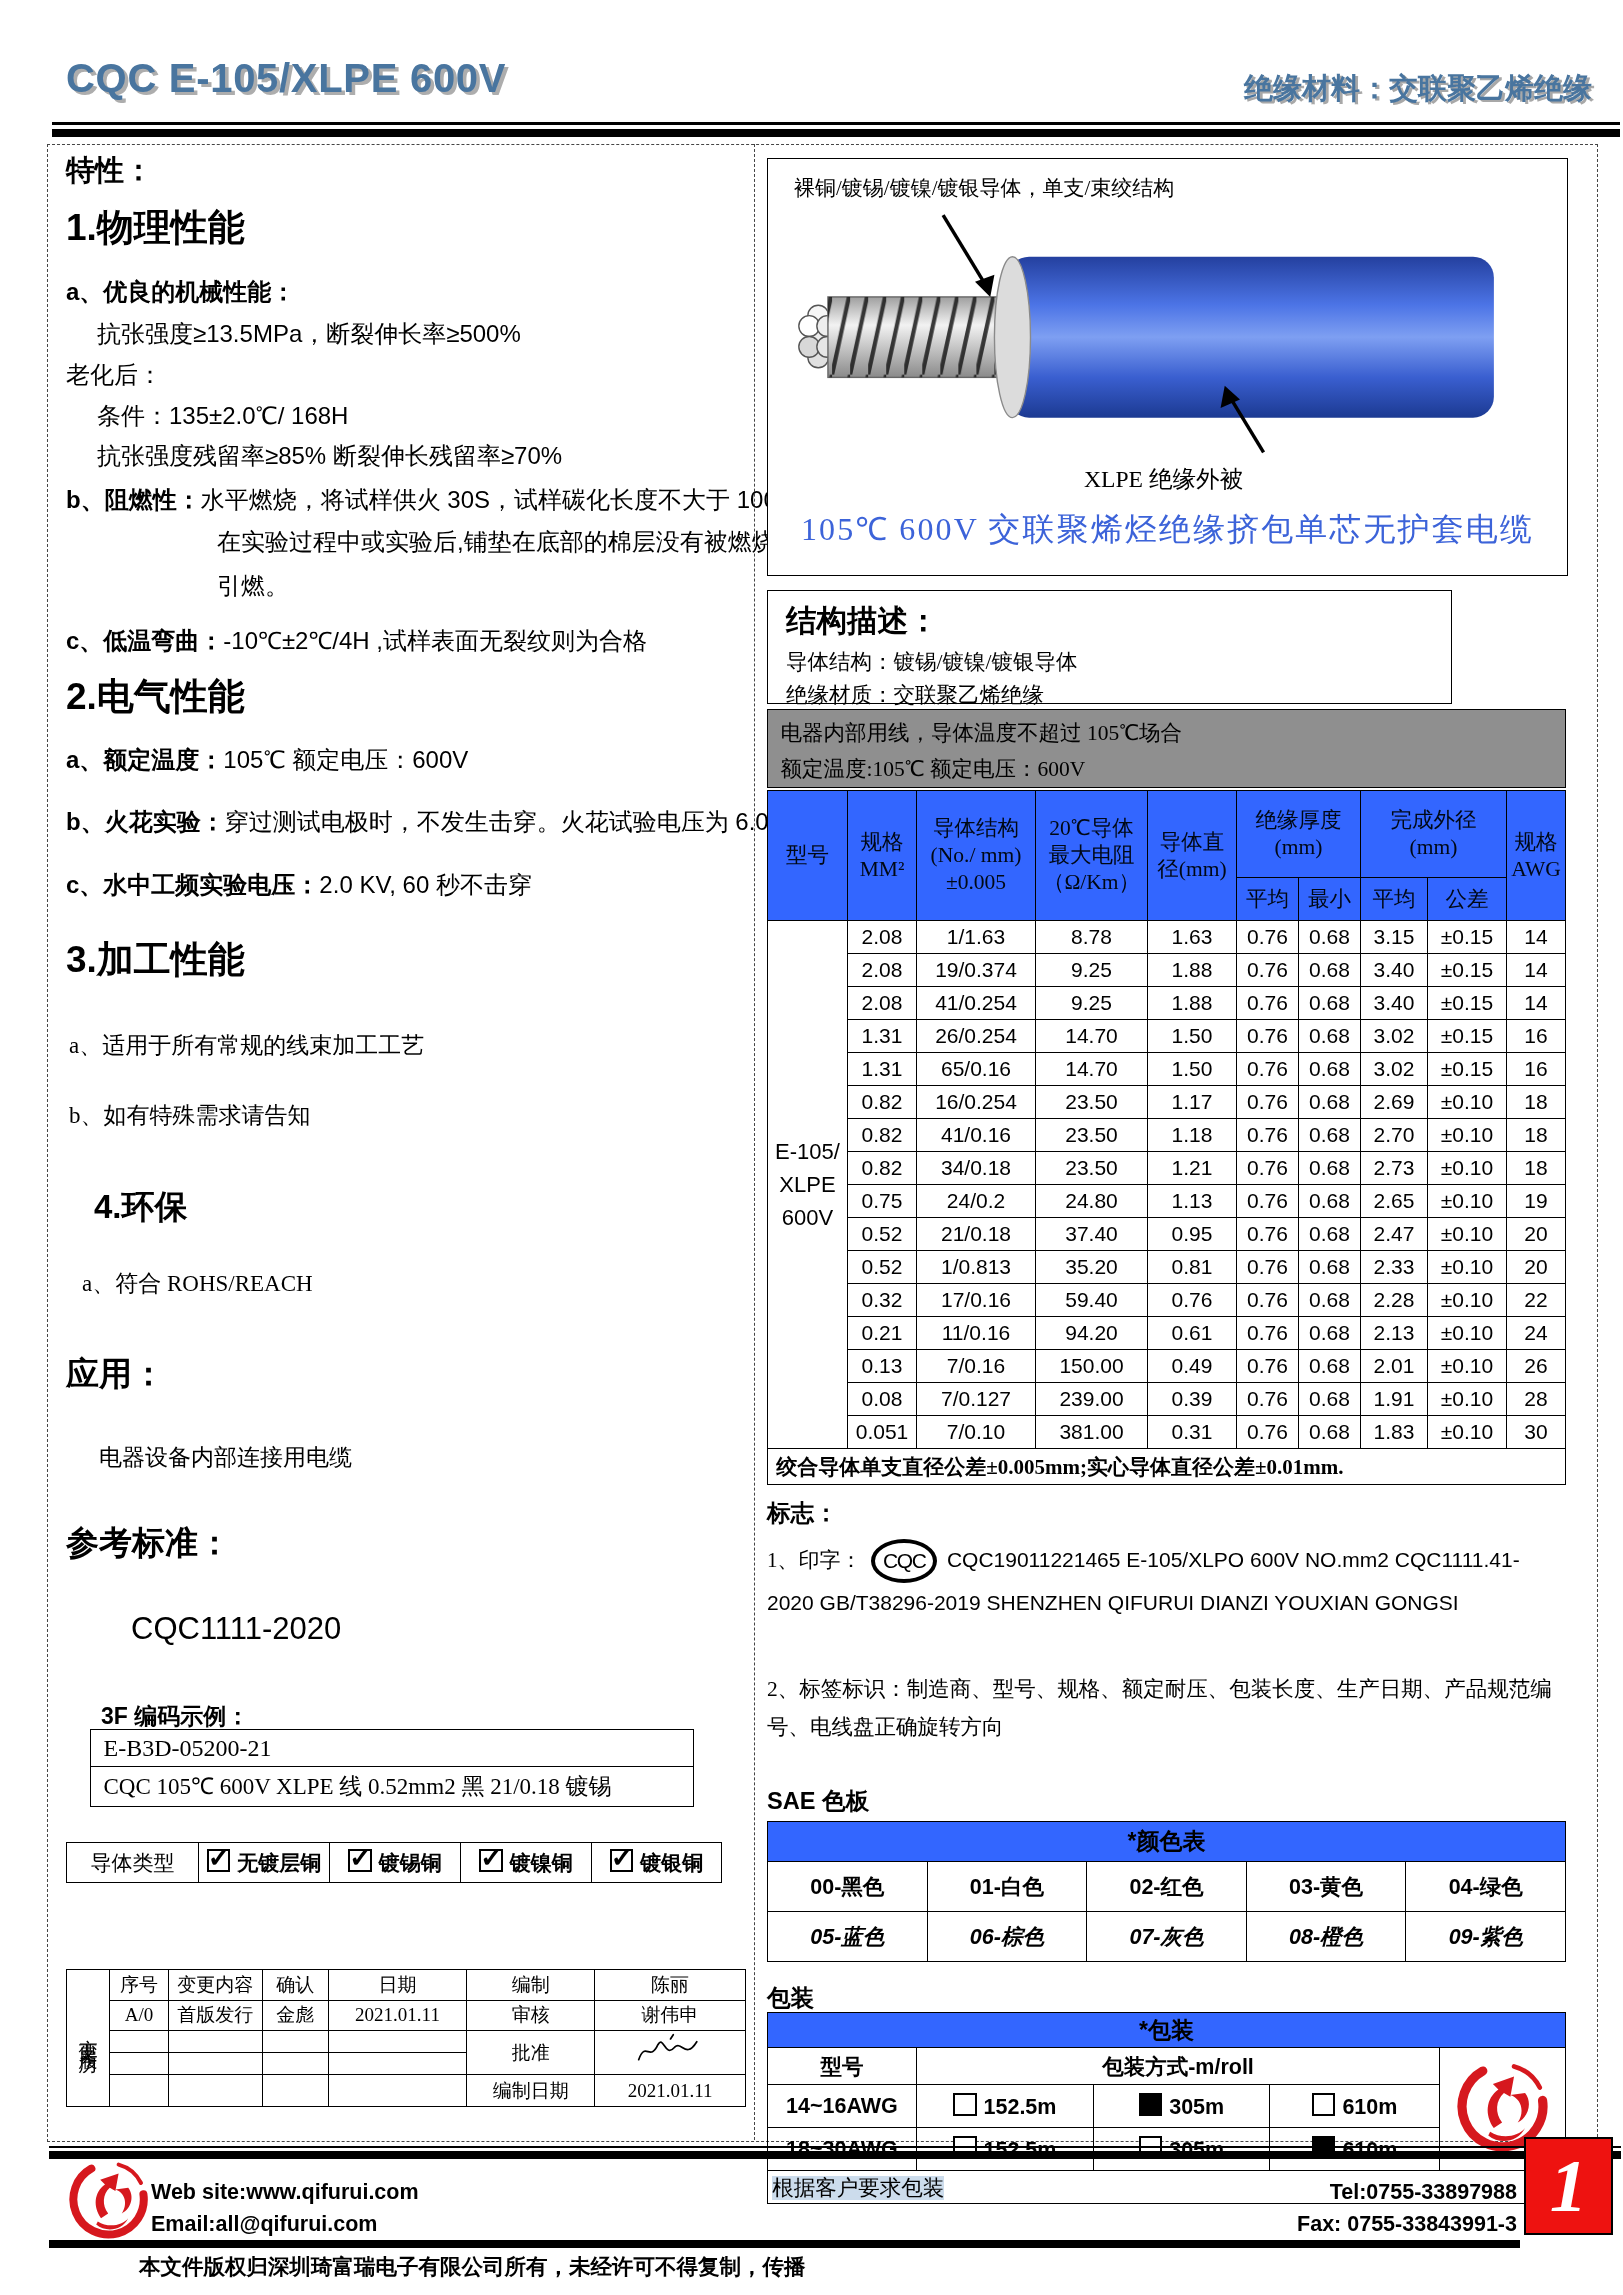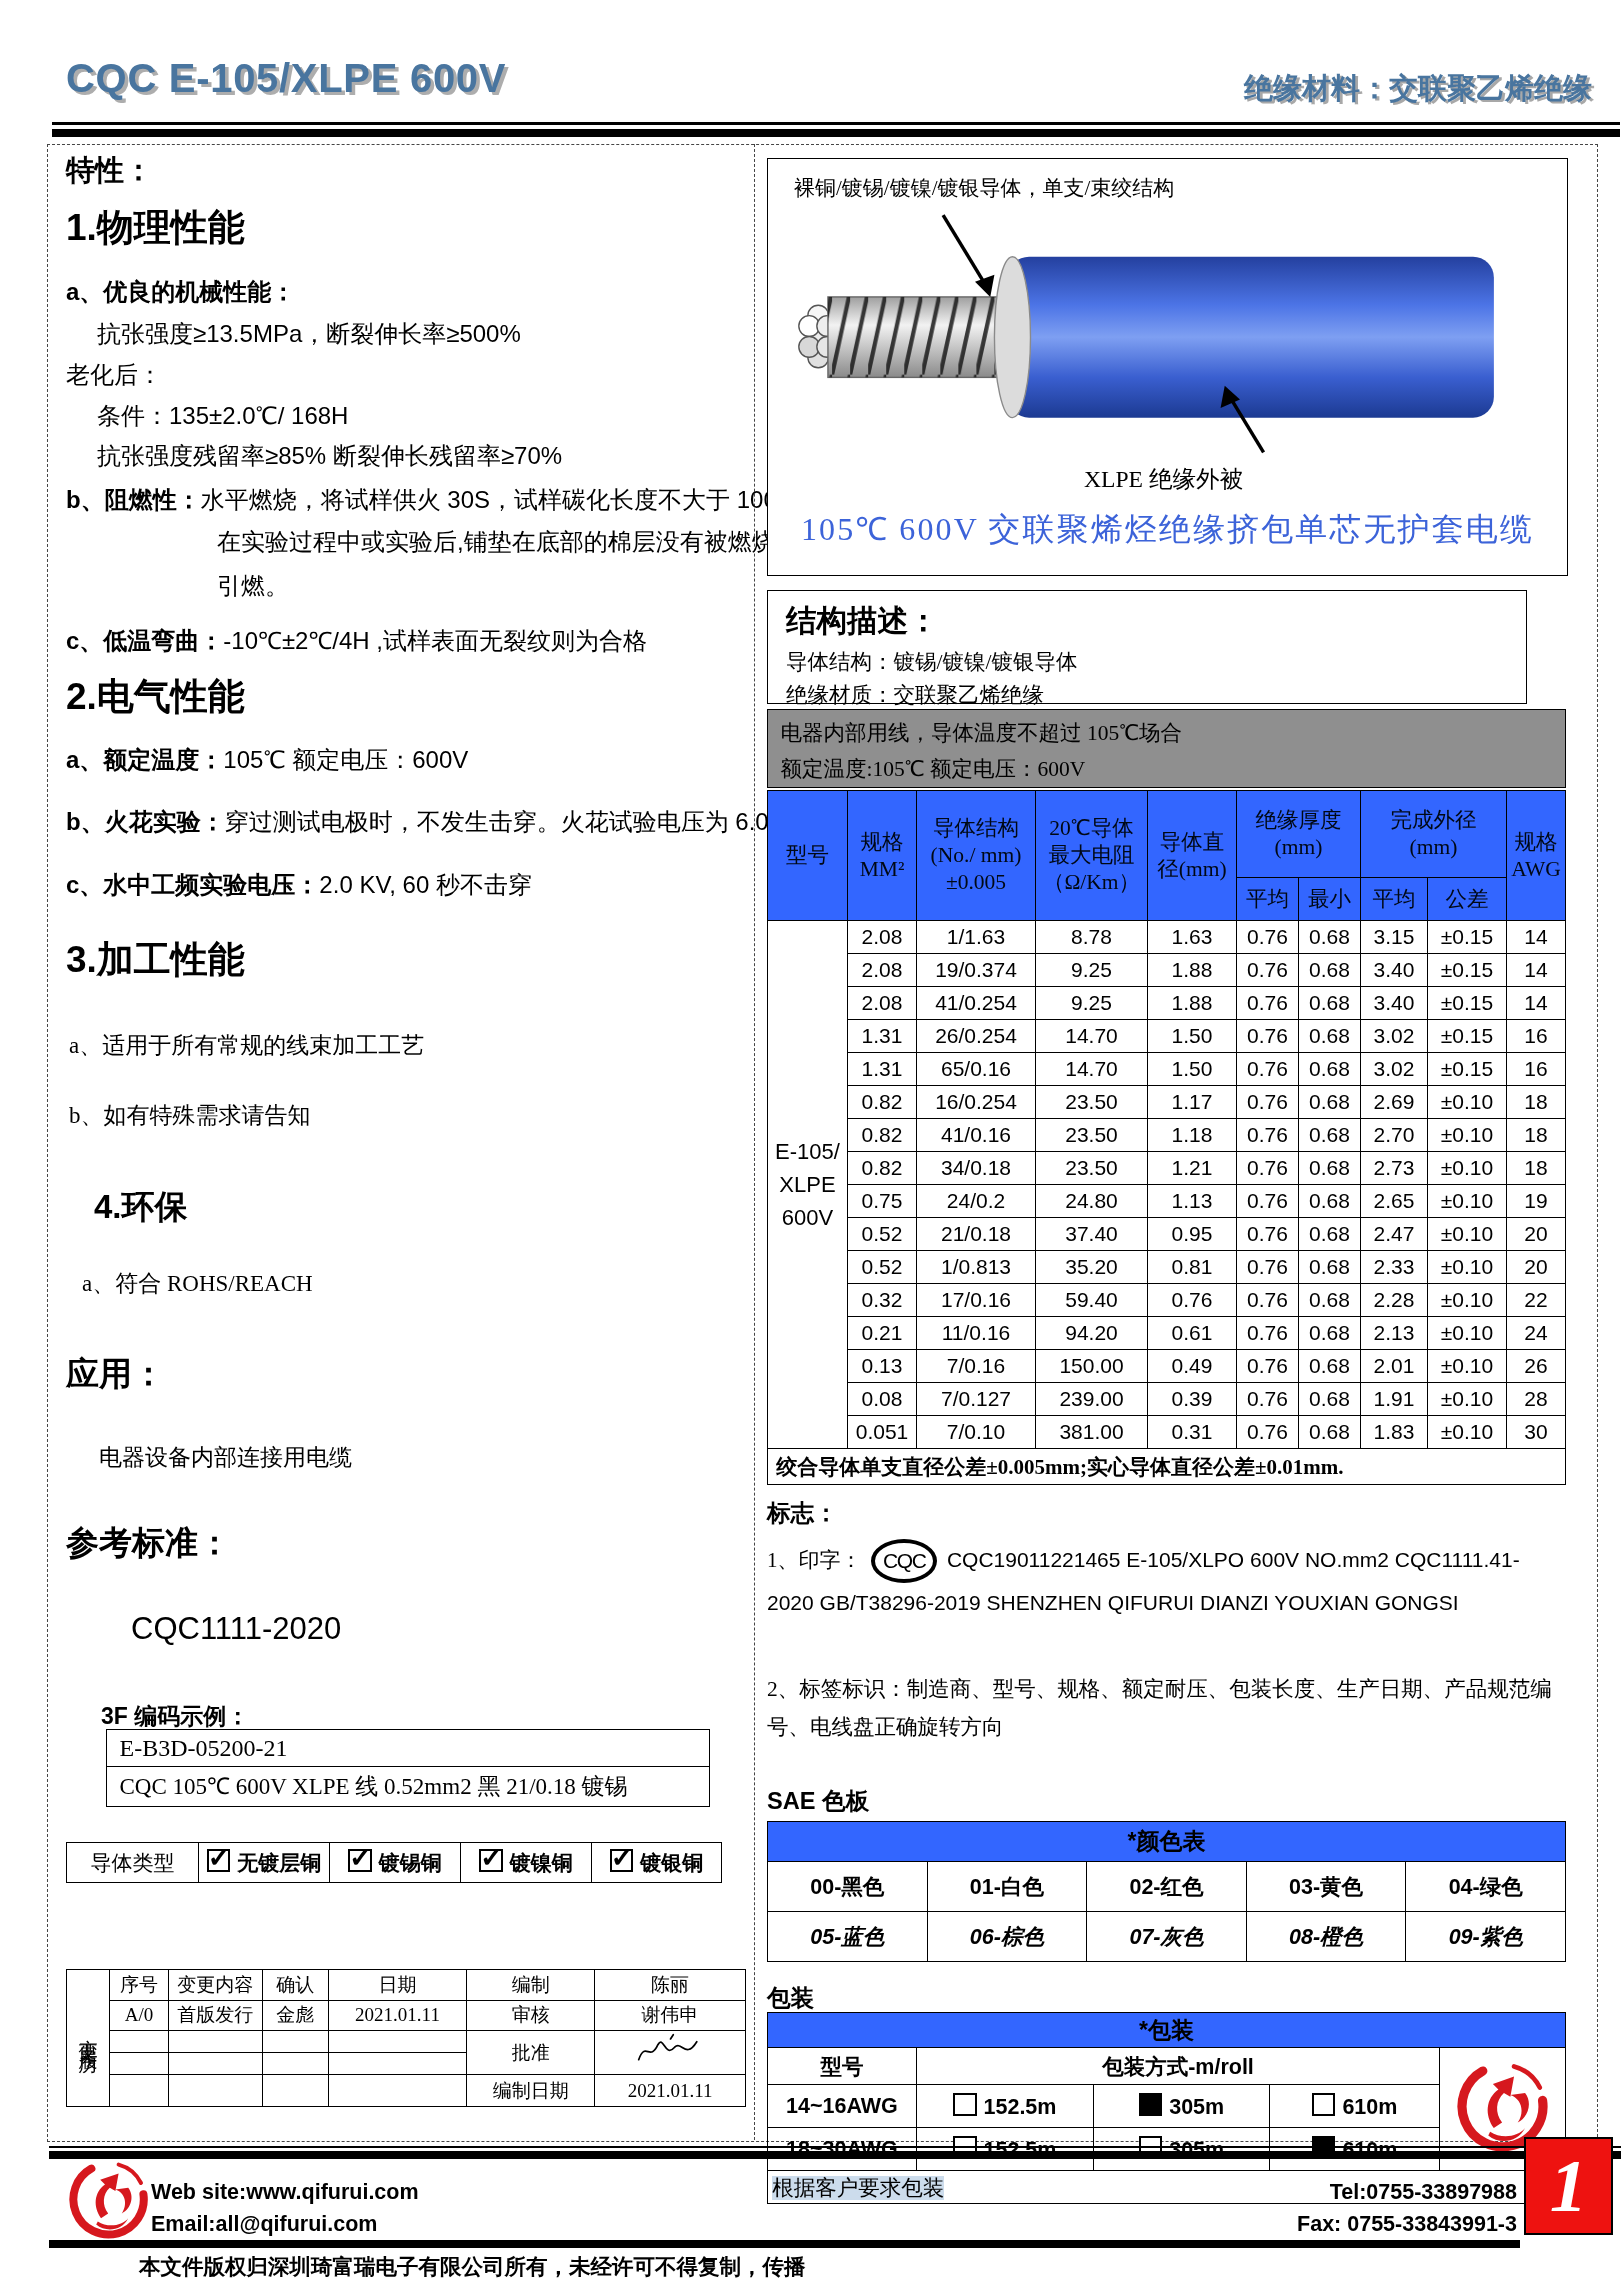--- a/index.html
+++ b/index.html
@@ -109,21 +109,21 @@
   <div class="abs t48 b" style="left:94px;top:1185px;">4.环保</div>
   <div class="abs t33 serif" style="left:82px;top:1268px;">a、符合 ROHS/REACH</div>
 
   <div class="abs t48 b" style="left:66px;top:1352px;">应用：</div>
   <div class="abs t33 serif" style="left:99px;top:1442px;">电器设备内部连接用电缆</div>
 
   <div class="abs t48 b" style="left:66px;top:1521px;">参考标准：</div>
   <div class="abs" style="left:99px;top:1611px;font-size:31px;margin-left:32px;">CQC1111-2020</div>
 
   <div class="abs t33 b" style="left:101px;top:1701px;">3F 编码示例：</div>
-  <div class="abs codebox" style="left:106px;top:1729px;width:602px;">
+  <div class="abs codebox" style="left:90px;top:1729px;width:602px;">
     <div class="row1 serif" style="height:36px;line-height:36px;padding-left:12.5px;font-size:24px;">E-B3D-05200-21</div>
     <div class="serif" style="height:39px;line-height:39px;padding-left:12.5px;font-size:23px;">CQC 105℃  600V XLPE 线  0.52mm2  黑  21/0.18 镀锡</div>
   </div>
 
   <table class="abs" style="left:66px;top:1842px;width:656px;">
     <colgroup>
         <col style="width:132px">
         <col style="width:131px">
         <col style="width:131px">
         <col style="width:131px">
@@ -241,21 +241,21 @@
 
       <g>
         <line x1="700" y1="352" x2="650" y2="270" stroke="#000" stroke-width="5"></line>
         <polygon points="644,256 638,288 666,276" fill="#000"></polygon>
       </g>
     </svg>
     <div class="abs serif" style="left:316px;top:304px;font-size:23.6px;">XLPE  绝缘外被</div>
     <div class="abs serif caption-blue" style="left:0;top:347px;width:100%;text-align:center;font-size:32px;">105℃  600V 交联聚烯烃绝缘挤包单芯无护套电缆</div>
   </div>
 
-  <div class="abs box" style="left:767px;top:590px;width:760px;height:114px;box-sizing:border-box;padding:9.7px 18px;">
+  <div class="abs box" style="left:767px;top:590px;width:685px;height:114px;box-sizing:border-box;padding:9.7px 18px;">
     <div style="font-size:30.5px;font-weight:bold;">结构描述：</div>
     <div class="serif t31" style="margin-top:5.6px;">导体结构：镀锡/镀镍/镀银导体</div>
     <div class="serif t31" style="margin-top:4.2px;">绝缘材质：交联聚乙烯绝缘</div>
   </div>
 
   <div class="abs graybar" style="left:767px;top:709px;width:799px;height:79px;box-sizing:border-box;padding:5.6px 12.5px;">
     <div class="serif t31" style="margin-top:2.8px;">电器内部用线，导体温度不超过  105℃场合</div>
     <div class="serif t31" style="margin-top:7px;">额定温度:105℃  额定电压：600V</div>
   </div>
 

